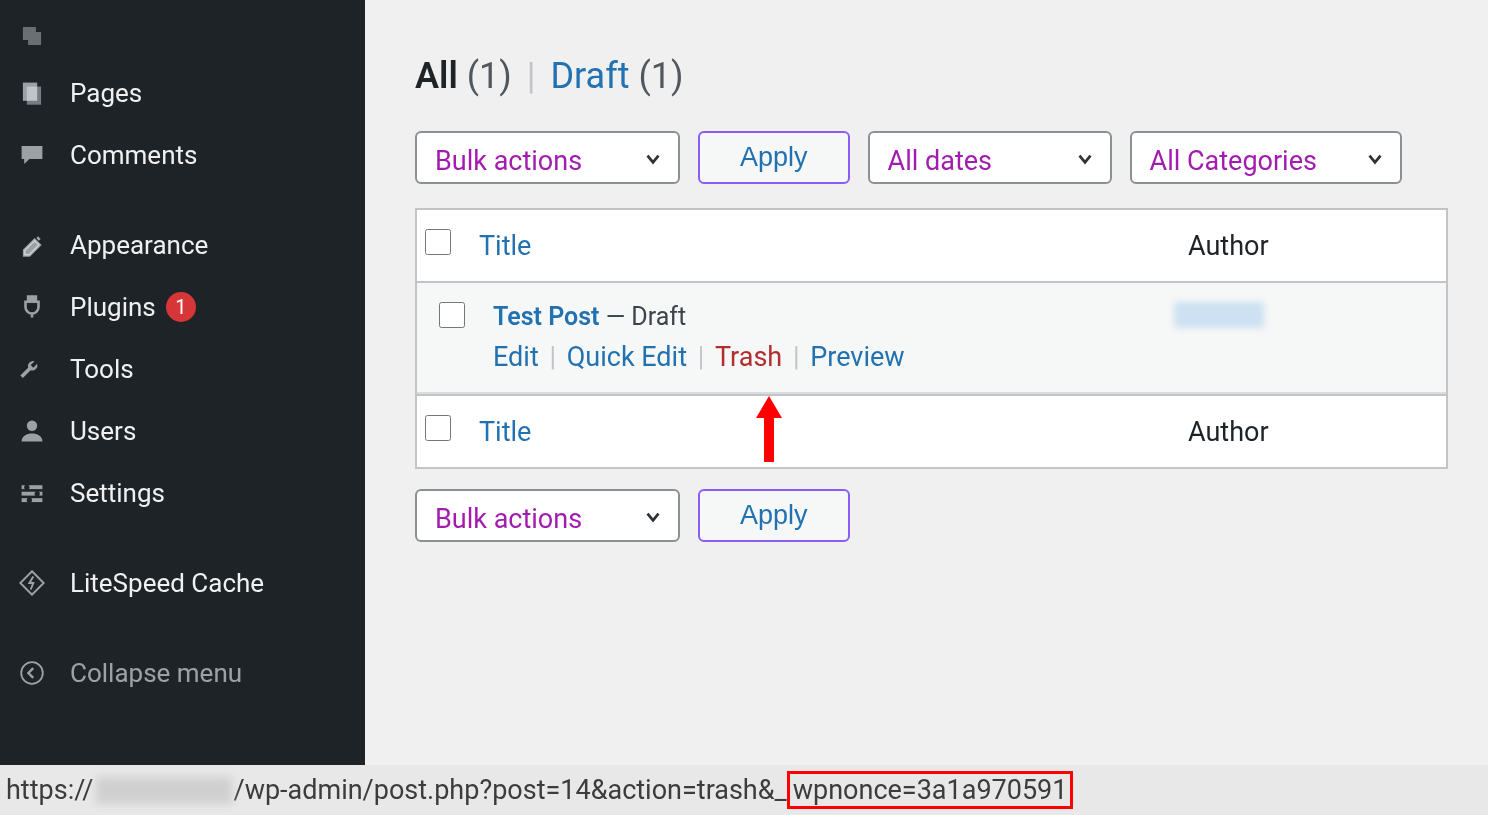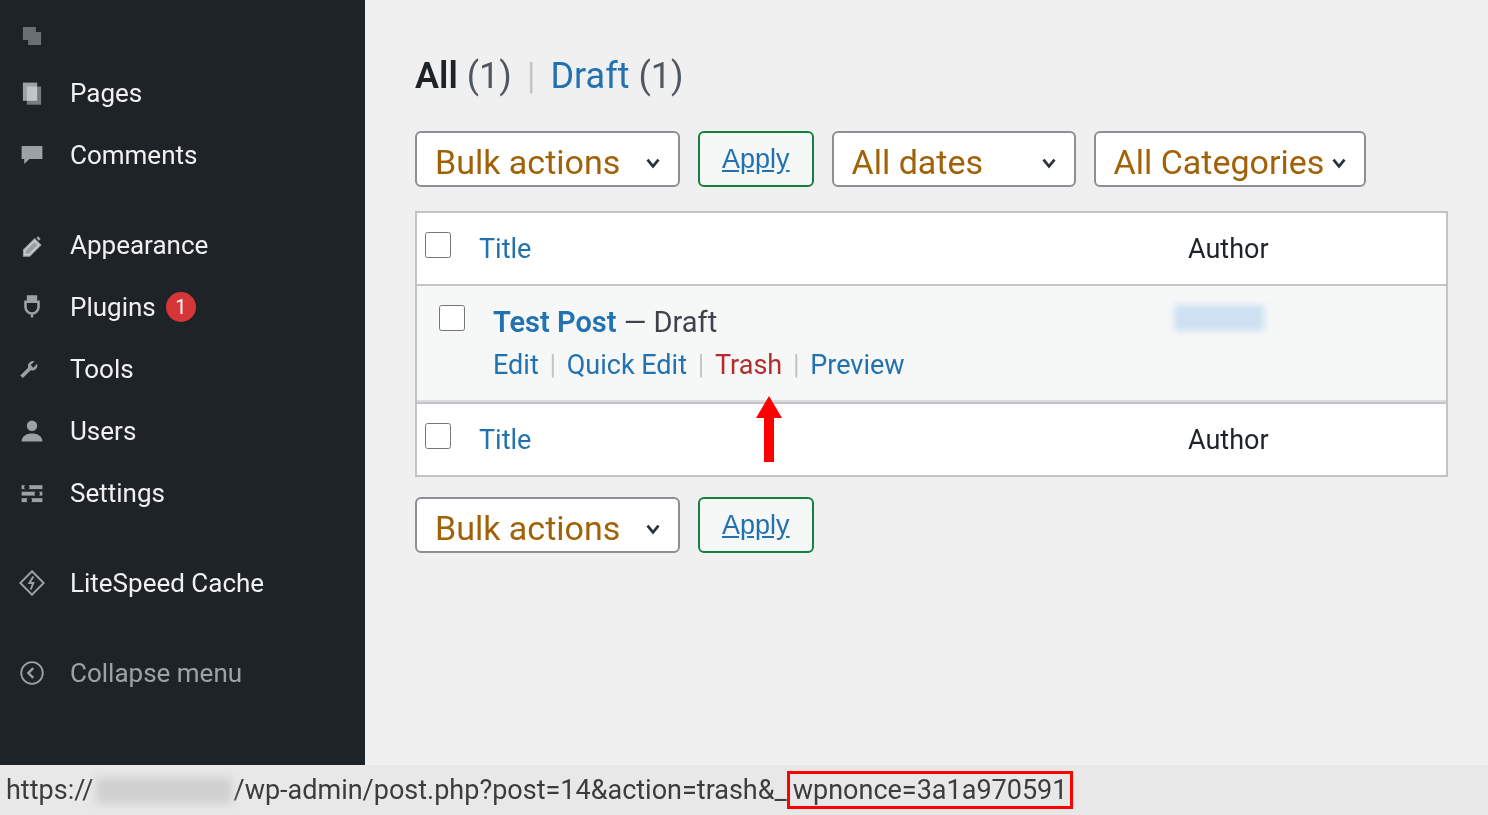--- a/index.html
+++ b/index.html
@@ -76,37 +76,36 @@
 
 .toolbar { display: flex; gap: 18px; margin-bottom: 24px; }
 .select {
   display: inline-flex;
   align-items: center;
   justify-content: space-between;
   background: #fff;
   border: 2px solid #8c8f94;
   border-radius: 6px;
   padding: 9px 14px 3px 18px;
-  font-size: 34px;
-  color: #a16207;
+  font-size: 27px;
+  color: #a21caf;
   cursor: pointer;
 }
 .select.bulk { width: 265px; }
 .select.dates { width: 244px; }
 .select.cats { width: 272px; }
 .chev { color: #2c3338; }
 .btn {
-  border: 2px solid #15803d;
+  border: 2px solid #8b5cf6;
   background: #f6f7f7;
   color: #2271b1;
   border-radius: 6px;
-  padding: 9px 22px;
+  padding: 9px 40px;
   font-size: 27px;
   cursor: pointer;
-  text-decoration: underline;
 }
 
 .table {
   border: 2px solid #c3c4c7;
   background: #fff;
 }
 .table-header, .table-footer {
   display: flex;
   align-items: center;
   padding: 19px 8px;
@@ -123,21 +122,21 @@
 .col-title { flex: 1; color: #2271b1; }
 .col-author { width: 250px; color: #1d2327; }
 
 .table-row {
   padding: 19px 22px;
   display: flex;
   border-bottom: 2px solid #dcdcde;
   background: #f6f7f7;
 }
 .row-main { flex: 1; }
-.row-title { font-size: 29px; margin-bottom: 10px; }
+.row-title { font-size: 25px; margin-bottom: 10px; }
 .row-title a { color: #2271b1; font-weight: 600; text-decoration: none; }
 .row-status { color: #3c434a; }
 .row-actions { font-size: 27px; }
 .row-actions a { color: #2271b1; text-decoration: none; }
 .row-actions .sep { color: #c3c4c7; margin: 0 4px; }
 .row-actions a.trash { color: #b32d2e; }
 .row-author-cell {
   width: 250px;
   display: flex;
   align-items: flex-start;

